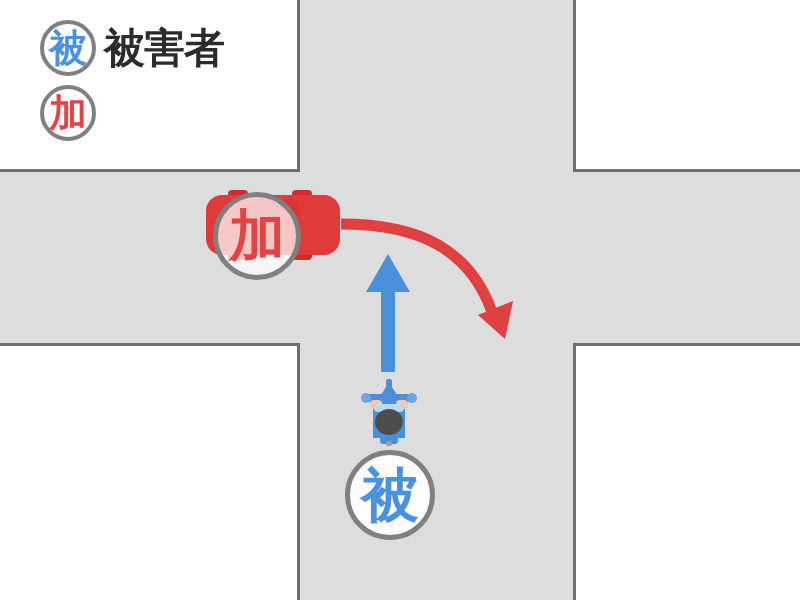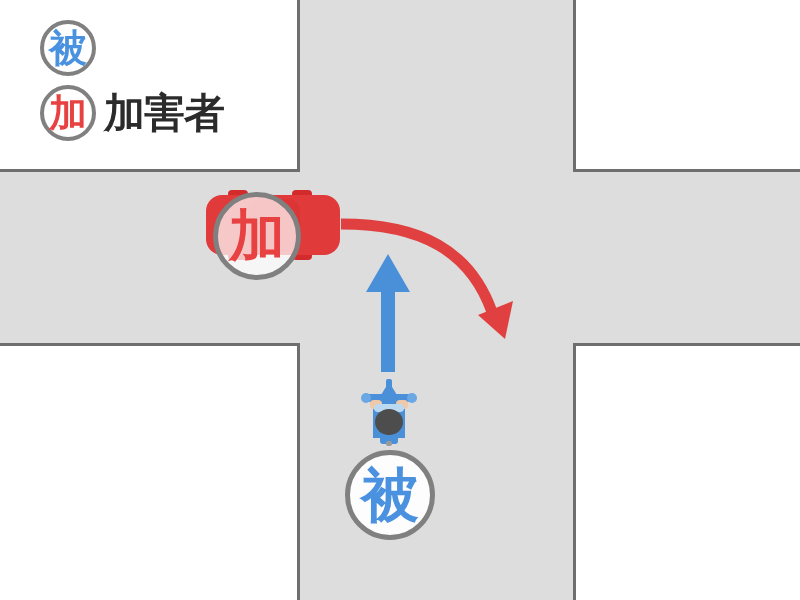--- a/index.html
+++ b/index.html
@@ -203,22 +203,22 @@
 
   <div id="moto-badge">
     <span>被</span>
   </div>
 
   <div id="legend">
     <div class="legend-row r1">
       <div class="badge victim">
         <span>被</span>
       </div>
+      <div class="legend-label">被害者</div>
     </div>
     <div class="legend-row r2">
       <div class="badge offender">
         <span>加</span>
       </div>
-      <div class="legend-label">加害者</div>
     </div>
   </div>
 
 </div>
 
 </body></html>

